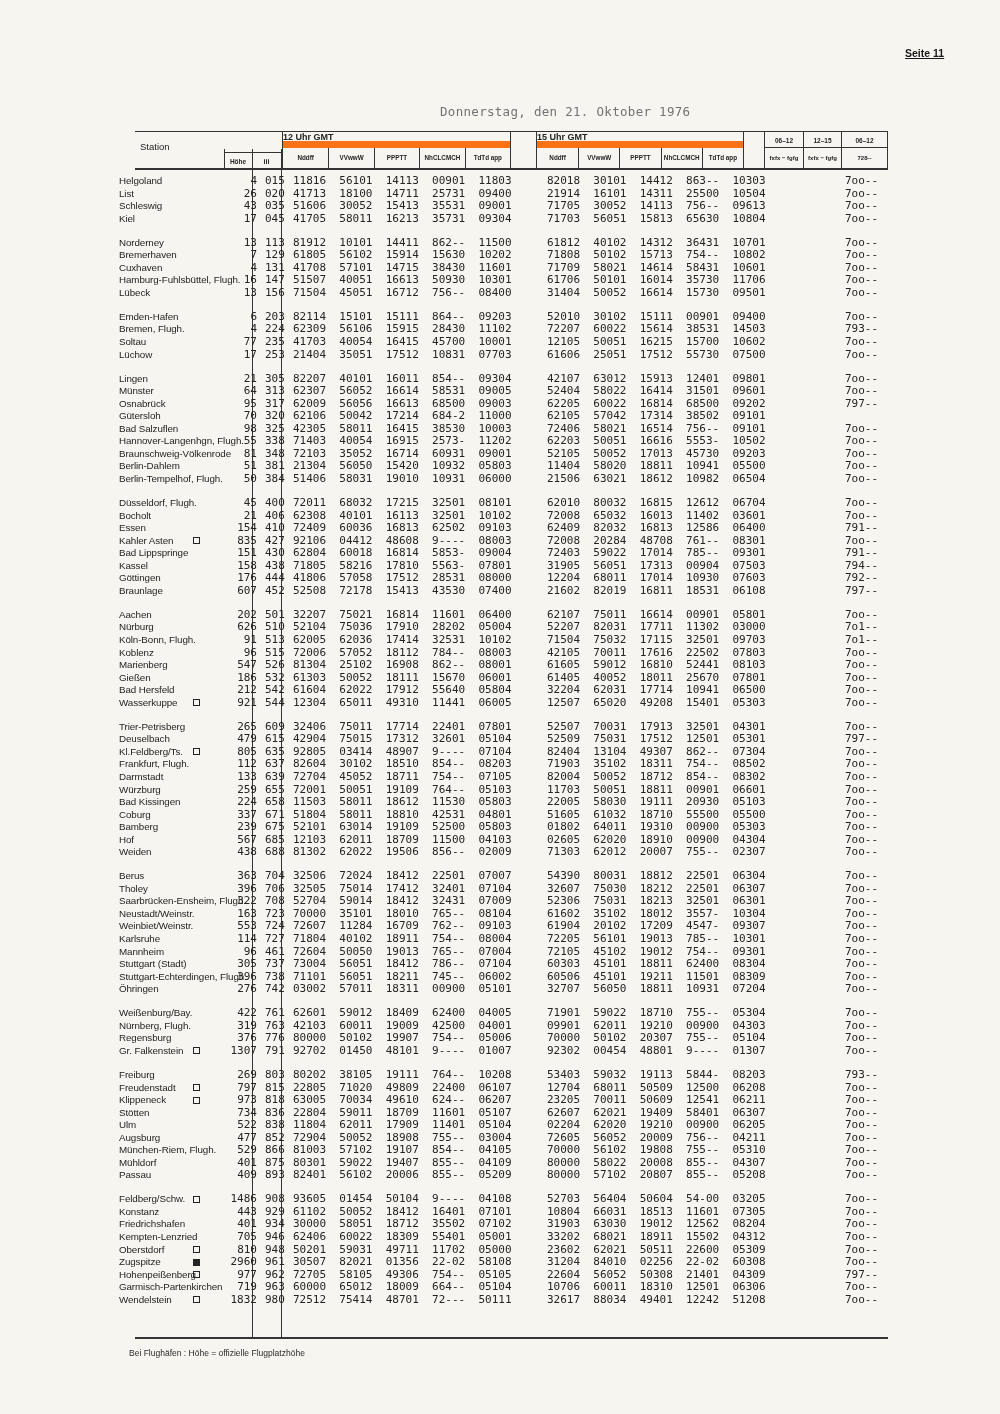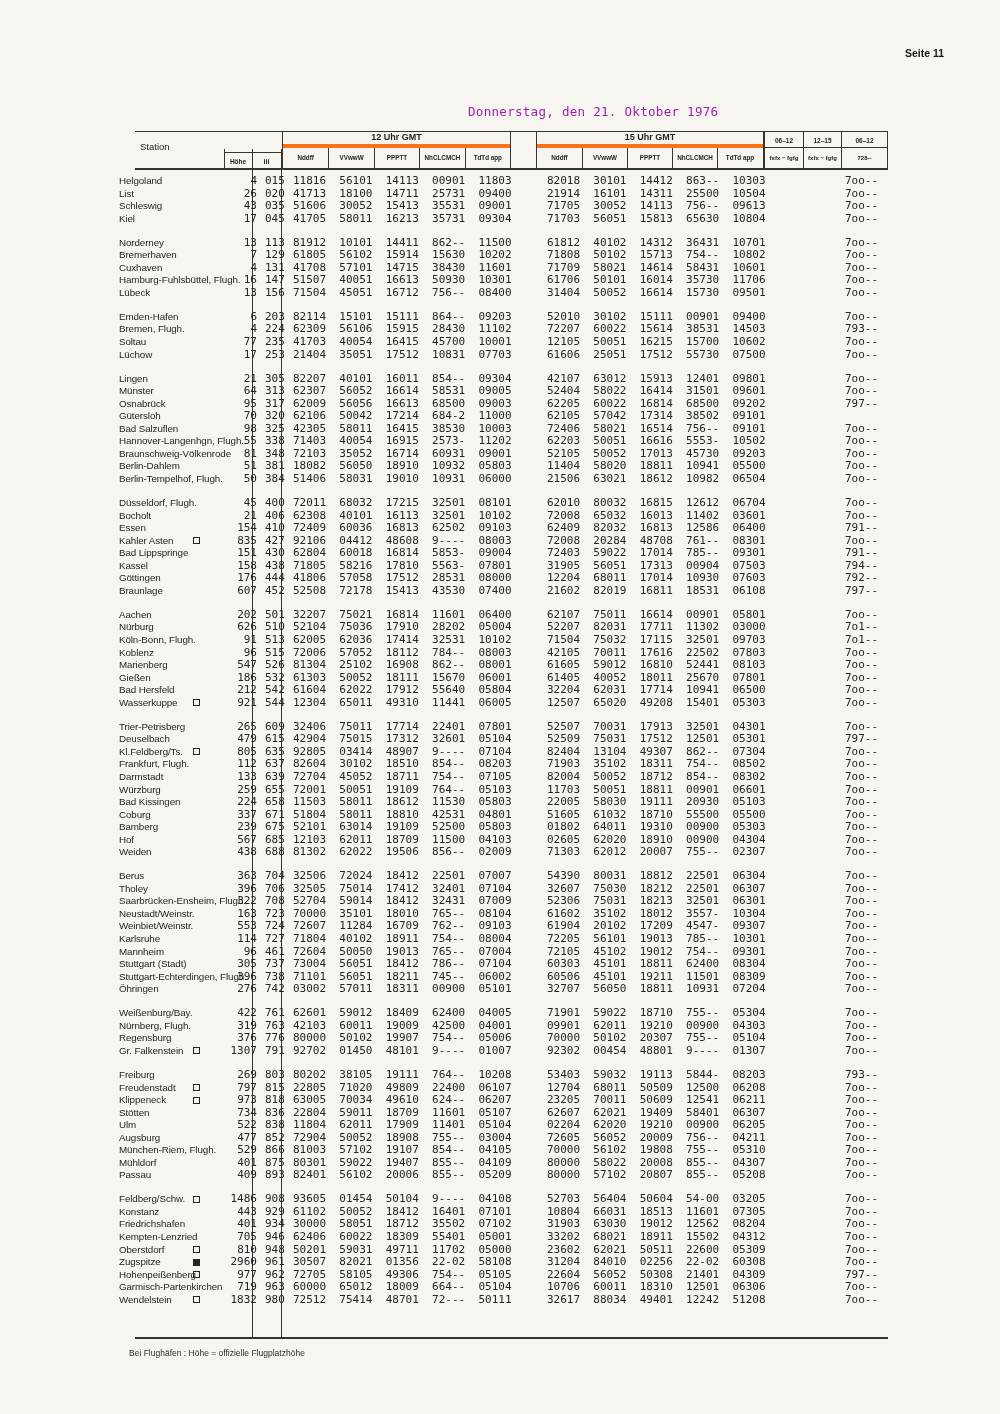--- a/index.html
+++ b/index.html
@@ -3,41 +3,41 @@
 <meta charset="utf-8">
 <style>
   * { margin:0; padding:0; box-sizing:border-box; }
   html,body { background:#f6f4ef; }
   .sheet {
     position:relative; width:1000px; height:1414px;
     background:#f7f5f0; color:#242424; overflow:hidden;
     font-family:"Liberation Sans", sans-serif;
   }
 
-  .seite { position:absolute; left:905px; top:47px; font:bold 10.5px "Liberation Sans", sans-serif; color:#1a1a1a; }
-  .title { position:absolute; left:468px; top:104px; font:12.5px "DejaVu Sans Mono", monospace; color:#a21caf; letter-spacing:0.3px; }
+  .seite { position:absolute; left:905px; top:47px; font:bold 10.5px "Liberation Sans", sans-serif; color:#1a1a1a;text-decoration:underline; }
+  .title { position:absolute; left:440px; top:104px; font:12.5px "DejaVu Sans Mono", monospace; color:#737373; letter-spacing:0.3px; }
 
   
   .hline { position:absolute; background:#343434; height:1px; }
   #hl-top   { left:135px; top:131px; width:753px; }
   #hl-hdrbot{ left:135px; top:168px; width:753px; height:2px; }
   #hl-bot   { left:135px; top:1337px; width:753px; height:2px; }
   .vline { position:absolute; background:#343434; width:1px; }
   #vr0 { left:224px; top:149px; height:20px; }
   #vr1 { left:252px; top:149px; height:1189px; }
   #vr2 { left:281px; top:149px; height:1189px; }
 
   .station-hdr { position:absolute; left:140px; top:141px; font:9.5px "Liberation Sans", sans-serif; }
   .hoehe-hdr { position:absolute; left:224px; top:152px; width:28px; text-align:center; font:bold 6.5px "Liberation Sans", sans-serif; border-top:1px solid #343434; padding-top:5px; height:17px; }
   .iii-hdr   { position:absolute; left:252px; top:152px; width:29px; text-align:center; font:bold 7px "Liberation Sans", sans-serif; border-top:1px solid #343434; padding-top:5px; height:17px; }
 
   .gmtbox { position:absolute; top:131px; height:38px; border:1px solid #343434; background:transparent; }
   #box12 { left:282px; width:229px; }
-  #box15 { left:536px; width:228px; }
-  .gmt-title { height:16px; line-height:16px; text-align:center; border-bottom:4px solid #f97316; font:bold 9px "Liberation Sans", sans-serif; }
+  #box15 { left:536px; width:208px; }
+  .gmt-title { height:16px; line-height:16px; text-align:left; border-bottom:7px solid #f97316; font:bold 9px "Liberation Sans", sans-serif; }
   .gmt-cols { display:flex; height:20px; }
   .gmt-cols span { display:block; text-align:center; font:bold 6.3px "Liberation Sans", sans-serif; padding-top:6px; border-left:1px solid #343434; overflow:hidden; white-space:nowrap; }
   .gmt-cols span:first-child { border-left:none; }
   #box12 .gmt-cols span { width:45.75px; } 
   #box15 .gmt-cols span { width:45px; }
 
   .rbox { position:absolute; left:764px; top:131px; width:124px; height:38px; border:1px solid #343434; }
   .rrow { display:flex; }
   .rrow.top  { height:16px; border-bottom:1px solid #343434; }
   .rrow.bot  { height:20px; }
@@ -280,21 +280,21 @@
           <span class="h">81</span>
           <span class="iii">348</span>
           <span class="g12">72103  35052  16714  60931  09001</span>
           <span class="g15">52105  50052  17013  45730  09203</span>
           <span class="w">7oo--</span>
         </div>
         <div class="row">
           <span class="st">Berlin-Dahlem</span>
           <span class="h">51</span>
           <span class="iii">381</span>
-          <span class="g12">18082  56050  18910  10932  05803</span>
+          <span class="g12">21304  56050  15420  10932  05803</span>
           <span class="g15">11404  58020  18811  10941  05500</span>
           <span class="w">7oo--</span>
         </div>
         <div class="row">
           <span class="st">Berlin-Tempelhof, Flugh.</span>
           <span class="h">50</span>
           <span class="iii">384</span>
           <span class="g12">51406  58031  19010  10931  06000</span>
           <span class="g15">21506  63021  18612  10982  06504</span>
           <span class="w">7oo--</span>

